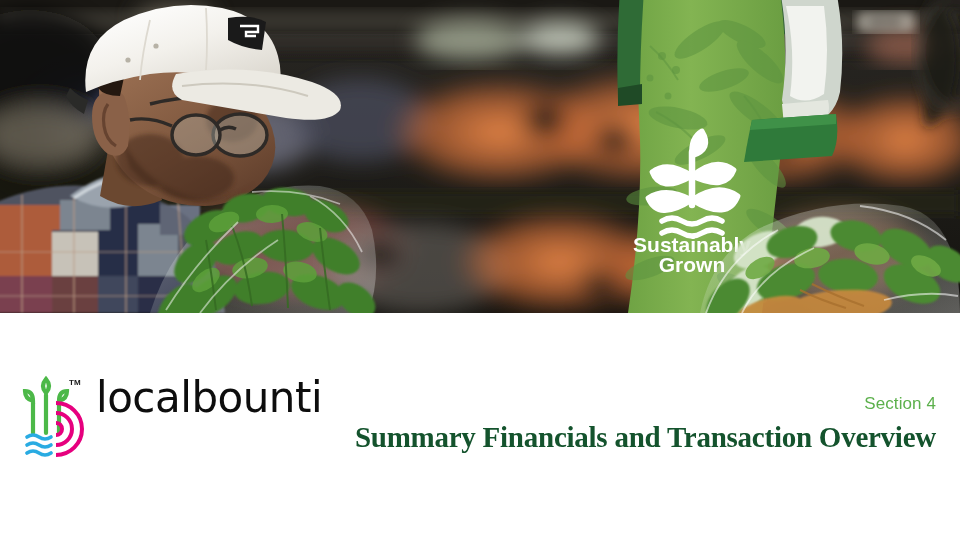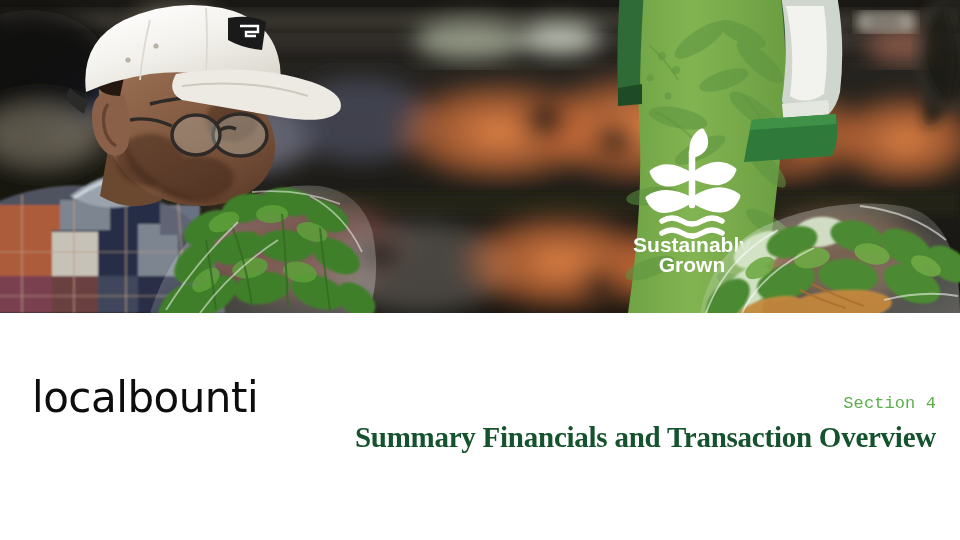--- a/index.html
+++ b/index.html
@@ -43,21 +43,21 @@
     letter-spacing:-0.5px;
     color:#0d0d0d;
   }
 
   
   .title-block {
     position:absolute; right:24px; top:80px;
     text-align:right;
   }
   .section-label {
-    font-family:Liberation Mono, monospace;
+    font-family:Liberation Sans, sans-serif;
     font-size:17px;
     font-weight:400;
     color:#5cb04c;
     letter-spacing:0.1px;
     line-height:1.25;
   }
   .section-title {
     margin-top:6px;
     font-family:Liberation Serif, serif;
     font-size:29px;
@@ -418,20 +418,50 @@
         <rect x="858" y="12" width="56" height="20" rx="3" fill="#d7d2c6"></rect>
         <rect x="866" y="18" width="38" height="8" rx="2" fill="#3b3933"></rect>
       </g>
     </g>
   </svg>
 </div>
 
 <div class="lower">
 
   <div class="logo-lockup">
+    <div class="logo-mark">
+      <svg viewBox="0 0 64 86">
+
+        <g fill="none" stroke="#4cb848" stroke-width="4.2" stroke-linecap="round">
+
+          <path d="M 24 22 L 24 60"></path>
+          <path d="M 24 20 q -6 -7 0 -14 q 6 7 0 14 Z"></path>
+
+          <path d="M 11 30 L 11 60"></path>
+          <path d="M 11 28 q -8 -2 -8 -10 q 8 0 8 10 Z"></path>
+
+          <path d="M 37 30 L 37 60"></path>
+          <path d="M 37 28 q 8 -2 8 -10 q -8 0 -8 10 Z"></path>
+        </g>
+
+        <g fill="none" stroke="#29abe2" stroke-width="3.6" stroke-linecap="round">
+          <path d="M 5 64 q 6 -4 12 0 t 12 0"></path>
+          <path d="M 5 72 q 6 -4 12 0 t 12 0"></path>
+          <path d="M 5 80 q 6 -4 12 0 t 12 0"></path>
+        </g>
+
+        <g fill="none" stroke="#e6007e" stroke-width="4" stroke-linecap="butt">
+          <path d="M 34 30 a 26 26 0 0 1 0 52"></path>
+          <path d="M 34 40 a 16 16 0 0 1 0 32"></path>
+          <path d="M 34 50 a 6 6 0 0 1 0 12"></path>
+        </g>
+
+        <text x="47" y="12" font-family="Liberation Sans, sans-serif" font-size="8" font-weight="700" fill="#1a1a1a">TM</text>
+      </svg>
+    </div>
     <div class="wordmark">
       <span>local</span>
       <span>bounti</span>
     </div>
   </div>
 
   <div class="title-block">
     <div class="section-label">Section 4</div>
     <div class="section-title">Summary Financials and Transaction Overview</div>
   </div>

